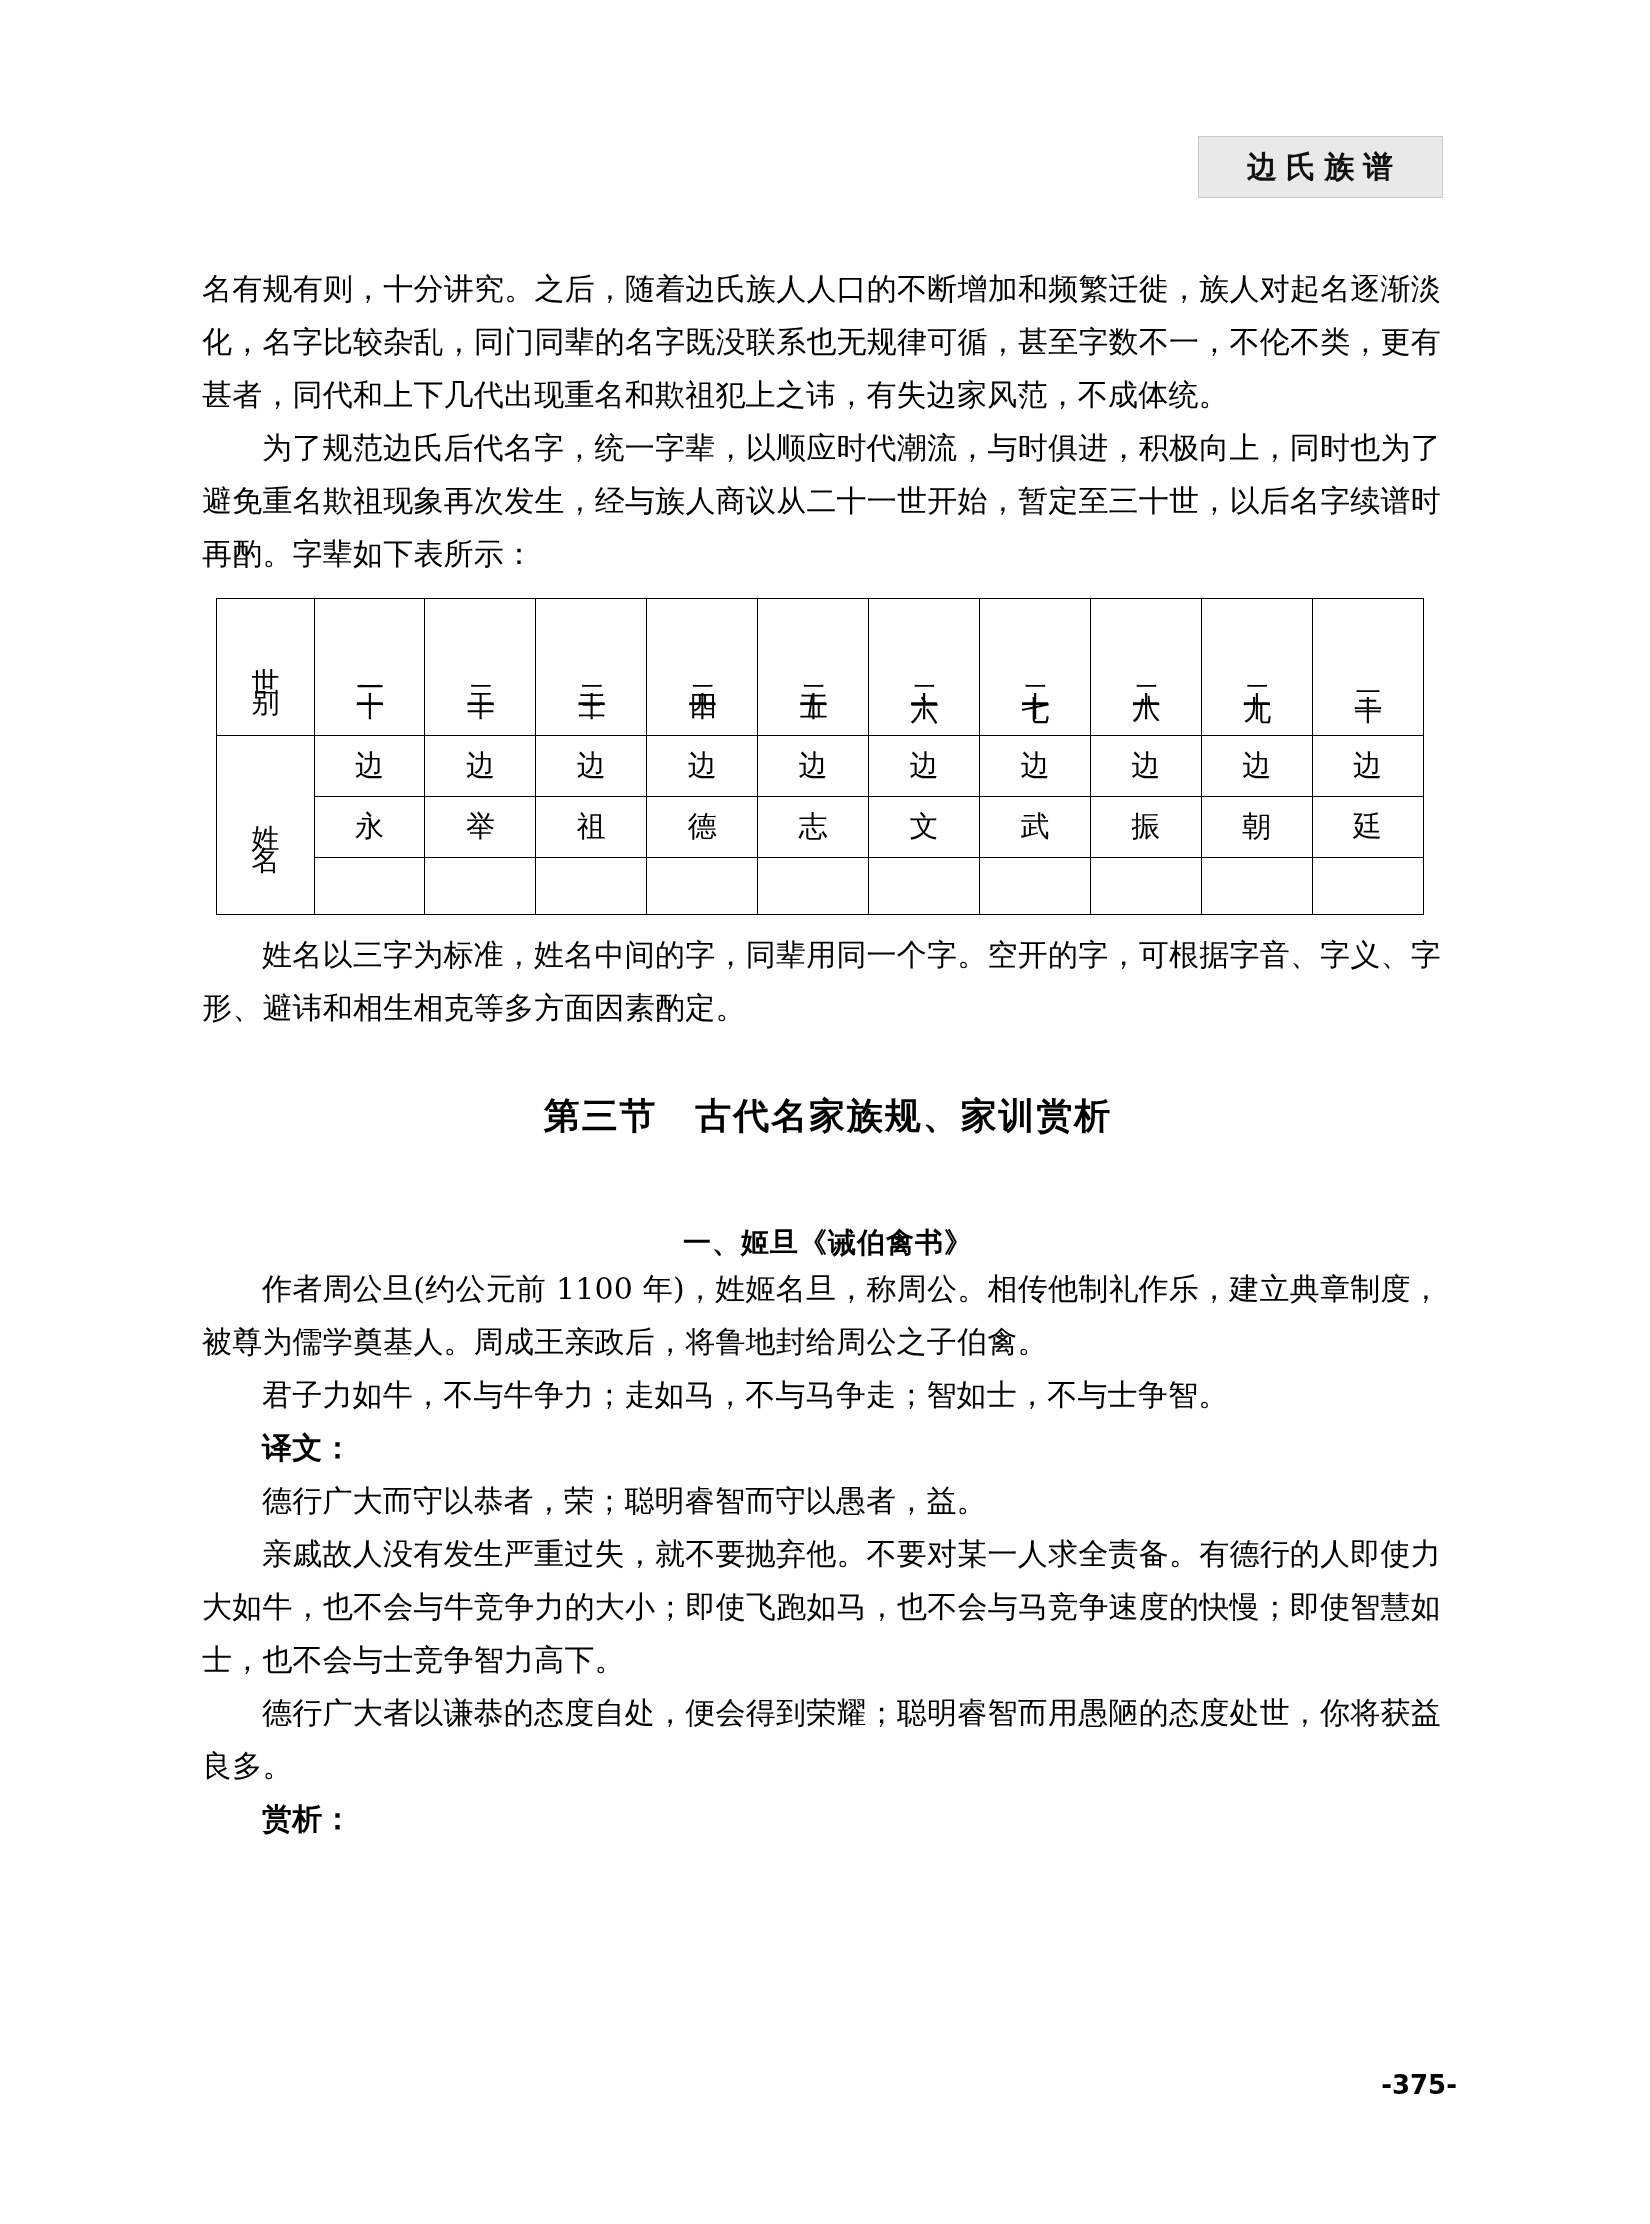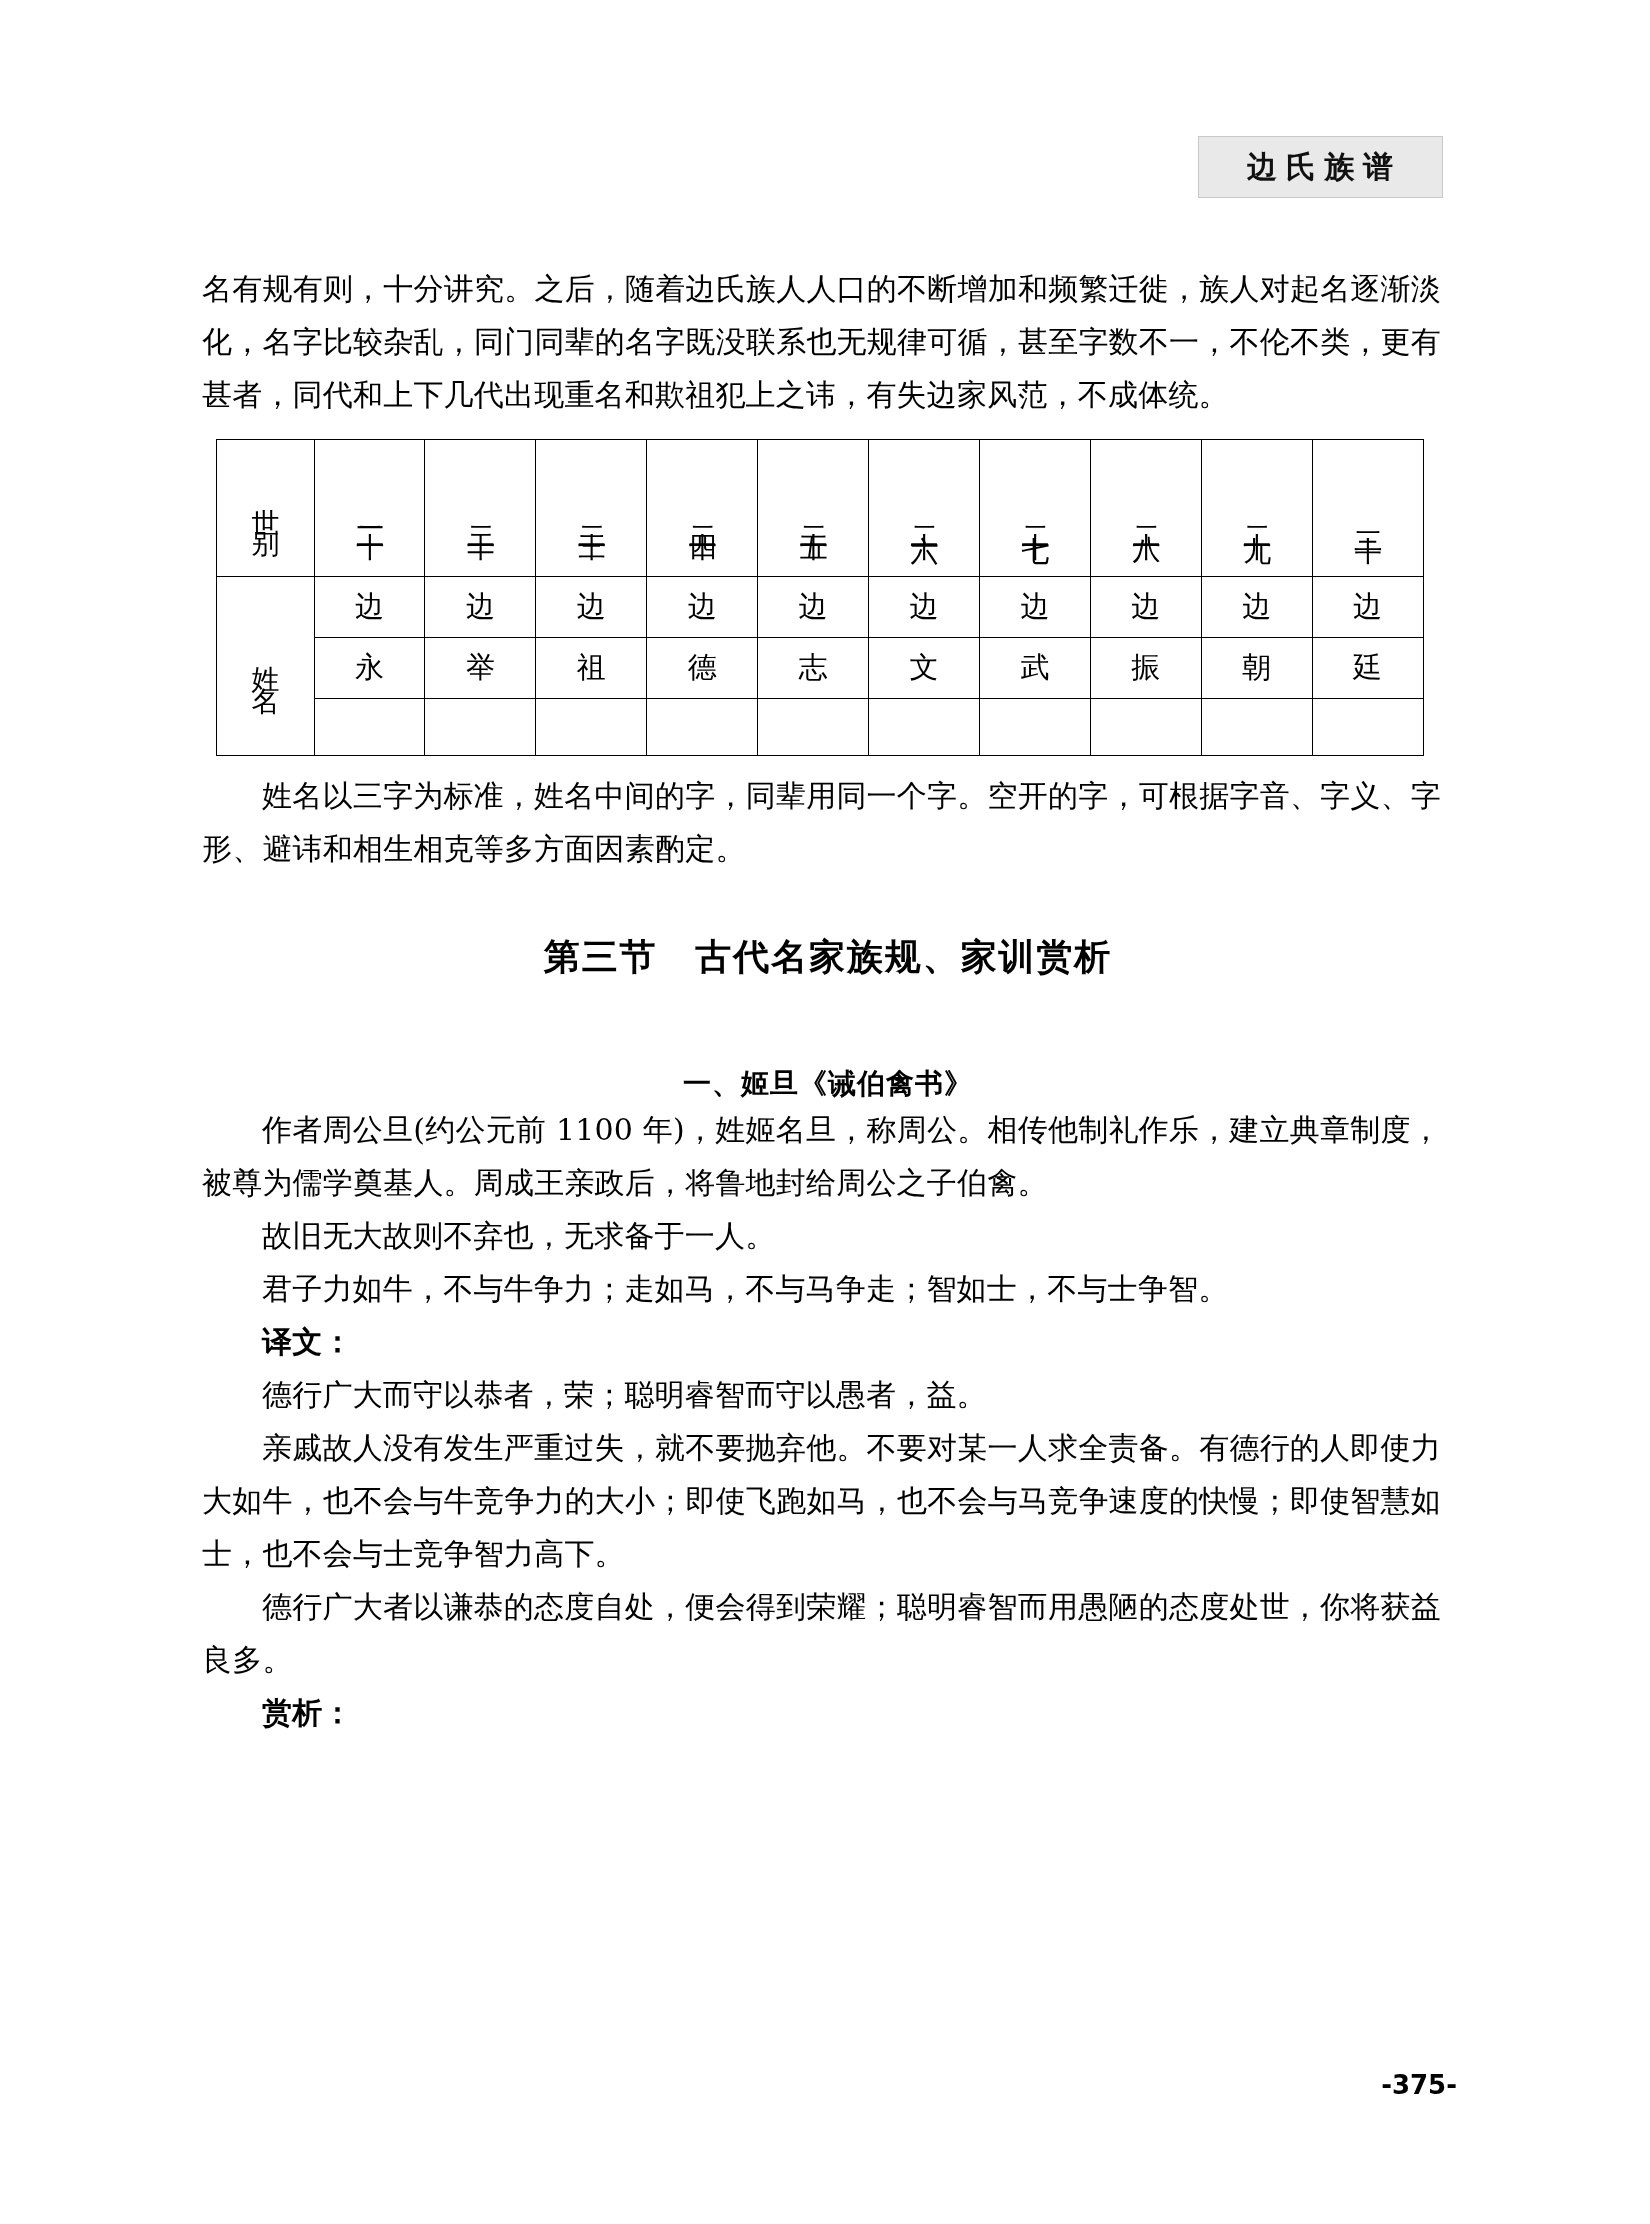--- a/index.html
+++ b/index.html
@@ -145,20 +145,21 @@
 <div class="page">
 
   <div class="header">
     <span class="header-title">边氏族谱</span>
   </div>
 
   <div class="content">
 
     <p class="body-text">名有规有则，十分讲究。之后，随着边氏族人人口的不断增加和频繁迁徙，族人对起名逐渐淡化，名字比较杂乱，同门同辈的名字既没联系也无规律可循，甚至字数不一，不伦不类，更有甚者，同代和上下几代出现重名和欺祖犯上之讳，有失边家风范，不成体统。</p>
 
+    <p class="body-text indent">为了规范边氏后代名字，统一字辈，以顺应时代潮流，与时俱进，积极向上，同时也为了避免重名欺祖现象再次发生，经与族人商议从二十一世开始，暂定至三十世，以后名字续谱时再酌。字辈如下表所示：</p>
 
     <div class="table-wrap">
       <table class="gen-table">
         <tbody>
             <tr class="row-gen">
           <td class="label-col"><span class="label-vert">世别</span></td>
           <td><span class="vert">二十一</span></td>
           <td><span class="vert">二十二</span></td>
           <td><span class="vert">二十三</span></td>
           <td><span class="vert">二十四</span></td>
@@ -210,21 +211,20 @@
         </table>
     </div>
 
     <p class="body-text indent">姓名以三字为标准，姓名中间的字，同辈用同一个字。空开的字，可根据字音、字义、字形、避讳和相生相克等多方面因素酌定。</p>
 
     <h2 class="section-title">第三节　古代名家族规、家训赏析</h2>
 
     <h3 class="sub-title">一、姬旦《诫伯禽书》</h3>
 
     <p class="body-text indent after-title">作者周公旦(约公元前 1100 年)，姓姬名旦，称周公。相传他制礼作乐，建立典章制度，被尊为儒学奠基人。周成王亲政后，将鲁地封给周公之子伯禽。</p>
-    <p class="body-text indent">故旧无大故则不弃也，无求备于一人。</p>
     <p class="body-text indent">君子力如牛，不与牛争力；走如马，不与马争走；智如士，不与士争智。</p>
     <p class="body-text indent bold-label">译文：</p>
 
     <p class="body-text indent">德行广大而守以恭者，荣；聪明睿智而守以愚者，益。</p>
     <p class="body-text indent">亲戚故人没有发生严重过失，就不要抛弃他。不要对某一人求全责备。有德行的人即使力大如牛，也不会与牛竞争力的大小；即使飞跑如马，也不会与马竞争速度的快慢；即使智慧如士，也不会与士竞争智力高下。</p>
     <p class="body-text indent">德行广大者以谦恭的态度自处，便会得到荣耀；聪明睿智而用愚陋的态度处世，你将获益良多。</p>
 
     <p class="body-text indent bold-label">赏析：</p>
 
   </div>

